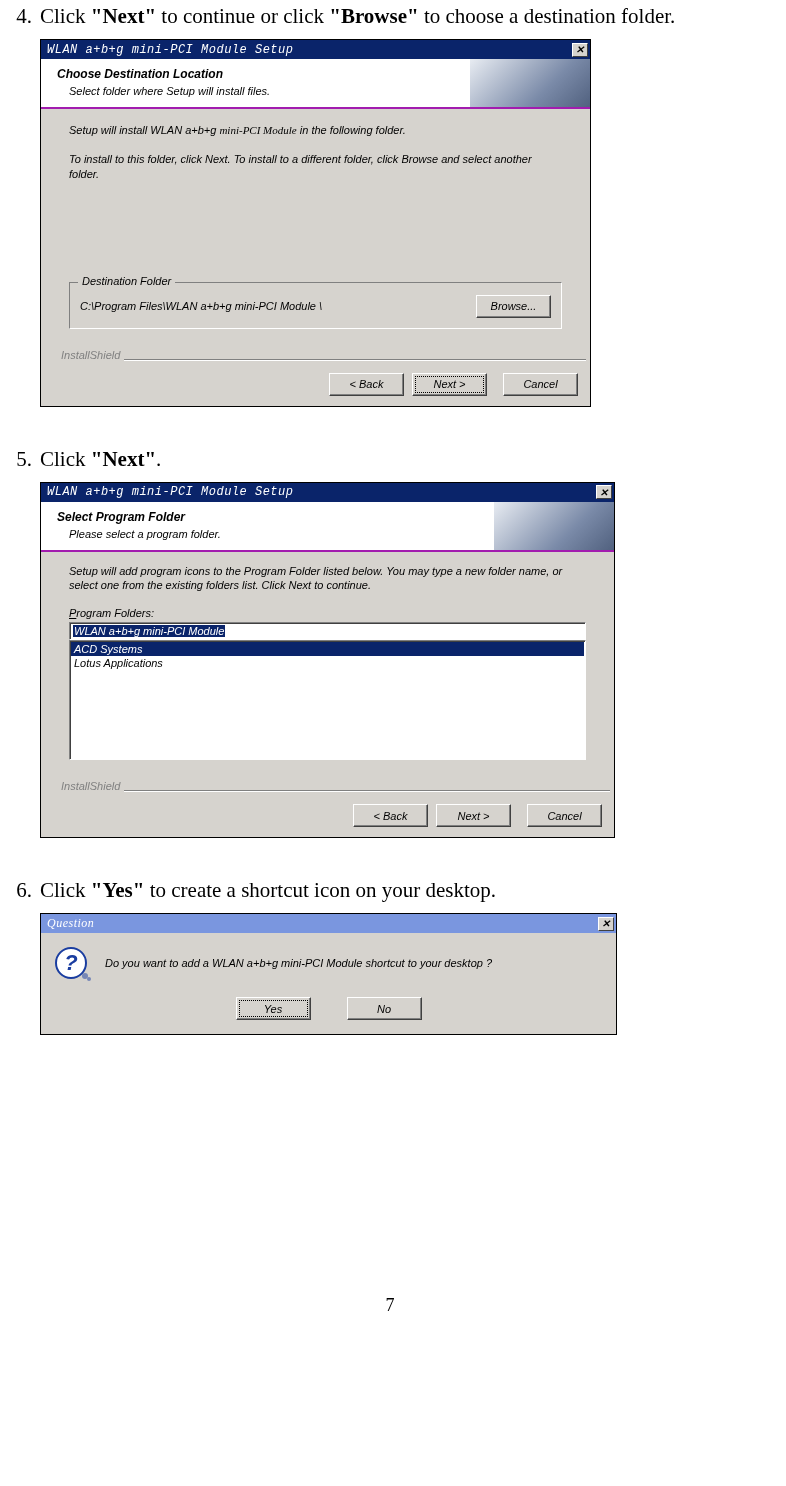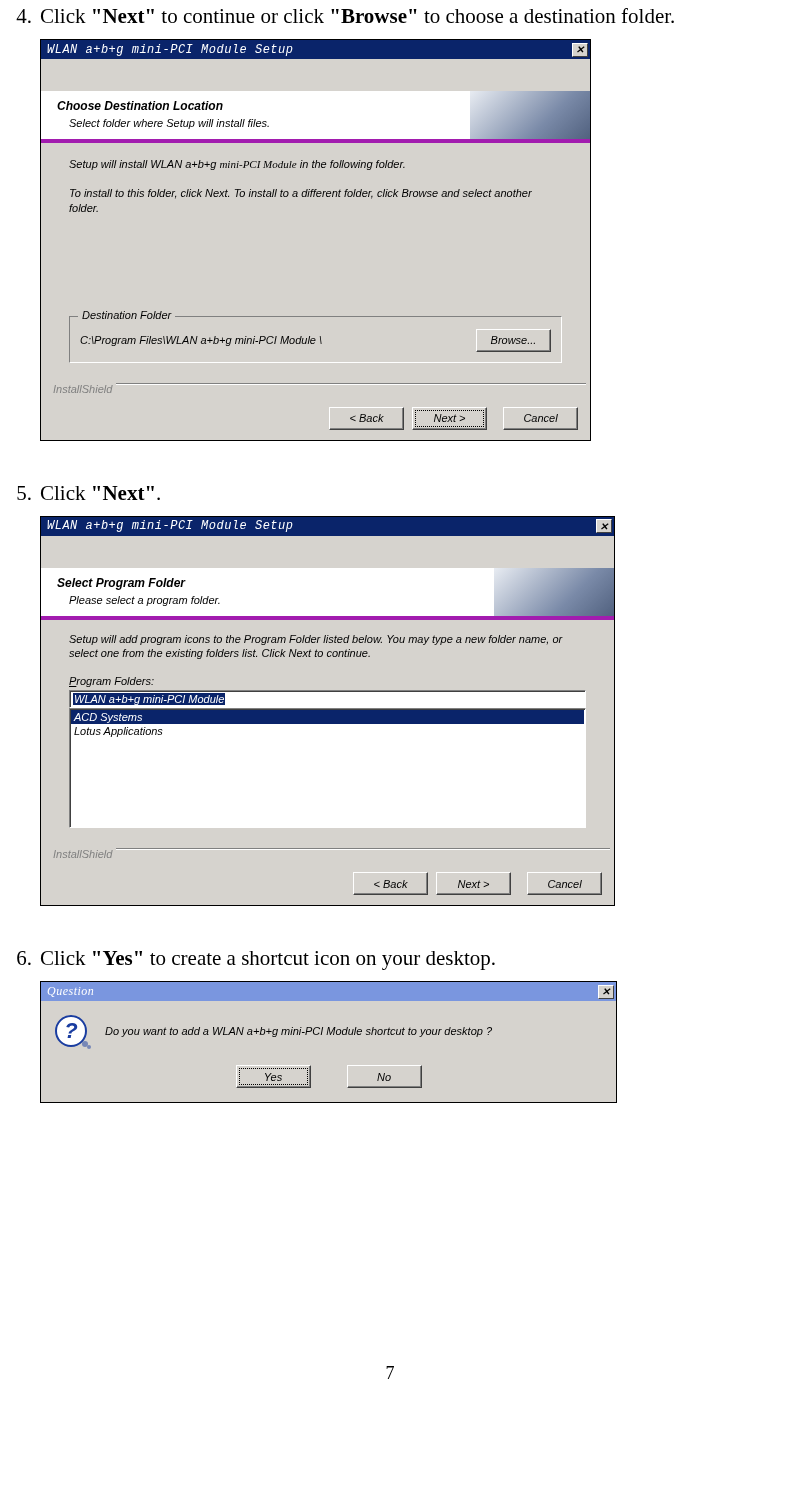--- a/index.html
+++ b/index.html
@@ -69,24 +69,23 @@
     justify-content: center;
     font-size: 10px;
     font-family: Arial,sans-serif;
     font-weight: bold;
     color: #000;
     margin-left: 2px;
   }
   .hdr {
     background: #fff;
     padding: 8px 16px 10px 16px;
-    border-bottom: 4px solid #a21caf;
+    border-bottom: 2px solid #a21caf;
     position: relative;
     overflow: hidden;
-    margin-top: 32px;
   }
   .hdr-img {
     position: absolute;
     right: 0; top: 0;
     width: 120px; height: 58px;
     background: linear-gradient(135deg,#e8ecf2 0%,#7a8aa8 60%,#4a5a78 100%);
   }
   .hdr-line1 { font-weight: bold; font-size: 12px; margin-bottom: 4px; }
   .hdr-line2 { font-size: 11px; padding-left: 12px; }
   .content {
@@ -121,23 +120,23 @@
     height: 23px;
     font-family: "Tahoma","MS Sans Serif",sans-serif;
     font-size: 11px;
     display: inline-flex;
     align-items: center;
     justify-content: center;
     padding: 0 8px;
   }
   .winbtn-dotted { outline: 1px dotted #000; outline-offset: -4px; }
   .footer-sep {
-    margin: 10px 4px 0 12px;
-    display: flex;
-    align-items: flex-start;
+    margin: 10px 4px 0 20px;
+    display: flex;
+    align-items: flex-end;
     gap: 4px;
   }
   .footer-sep .lbl { font-size: 11px; color: #808080; }
   .footer-sep .line {
     flex: 1;
     height: 2px;
     border-top: 1px solid #808080;
     border-bottom: 1px solid #fff;
   }
   .footer-btns {

